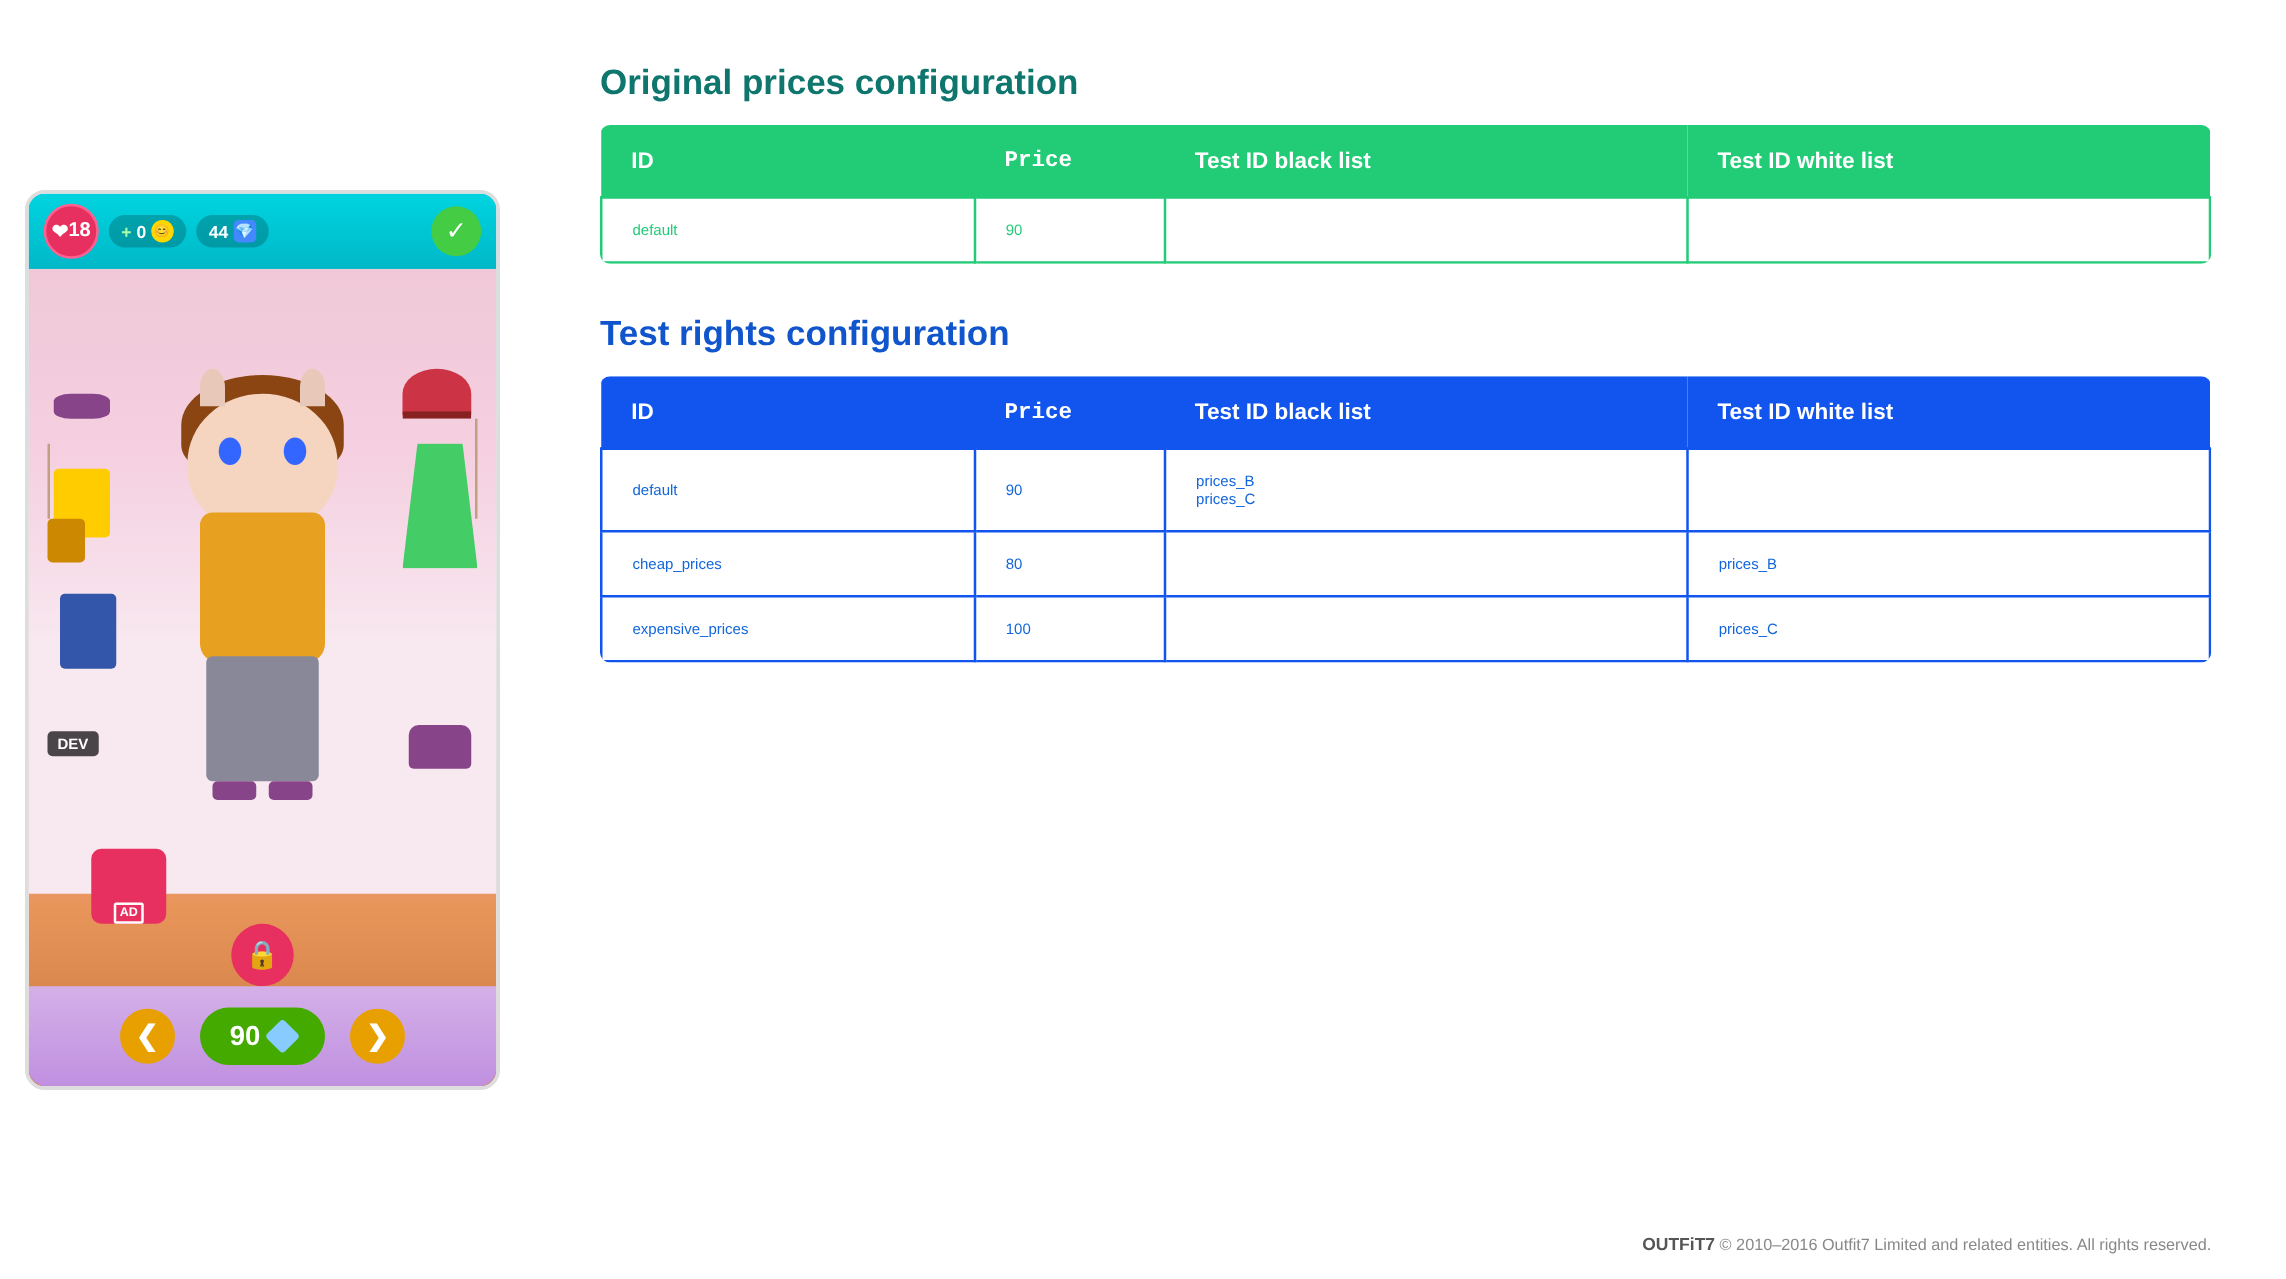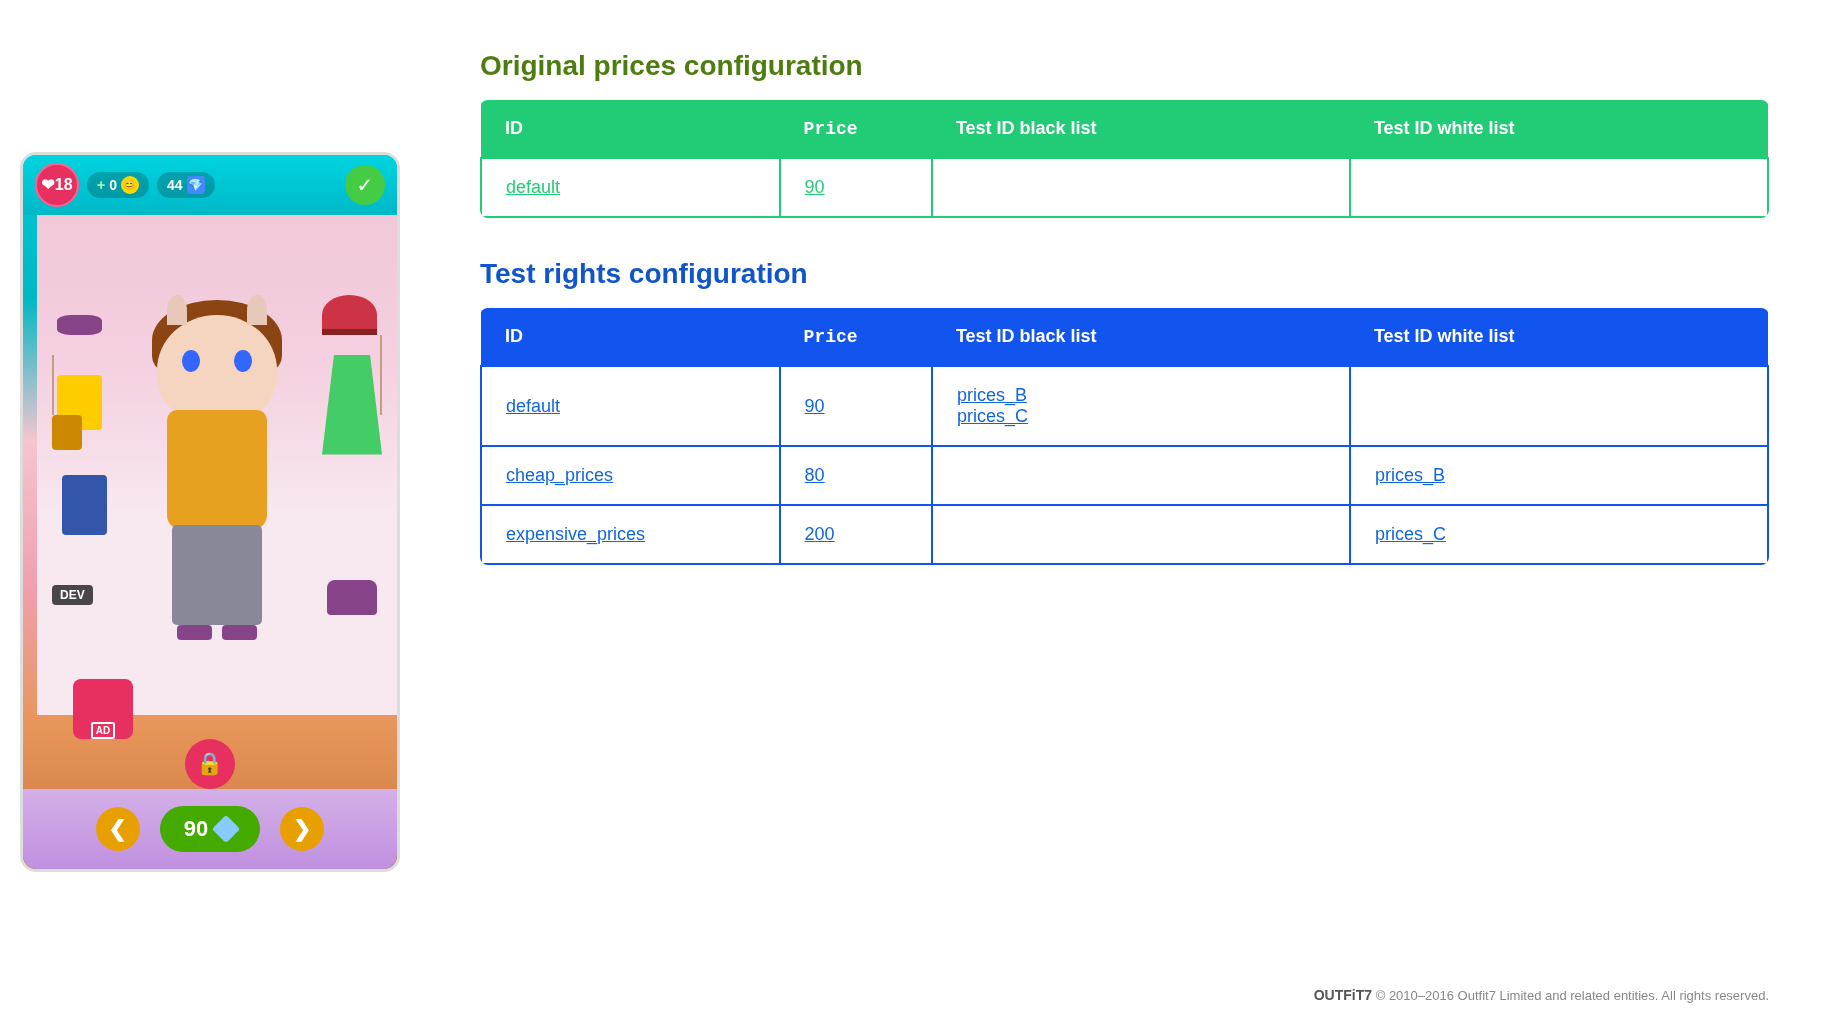--- a/index.html
+++ b/index.html
@@ -107,21 +107,21 @@
       border-radius: 50%;
       width: 40px; height: 40px;
       display: flex; align-items: center; justify-content: center;
       color: white;
       font-size: 20px;
     }
 
     
     .game-room {
       position: absolute;
-      top: 60px; left: 14px; right: 0;
+      top: 60px; left: 0; right: 0;
       height: 500px;
       background: linear-gradient(180deg, #f0c8d8 0%, #f5d0e0 30%, #f8e8f0 60%);
     }
 
     
     .character {
       position: absolute;
       bottom: 60px;
       left: 50%;
       transform: translateX(-50%);
@@ -263,44 +263,43 @@
       overflow: hidden;
     }
 
     
     .section-title {
       font-size: 28px;
       font-weight: bold;
       margin-bottom: 18px;
     }
 
-    .section-title.green { color: #4d7c0f; }
+    .section-title.green { color: #0f766e; }
     .section-title.blue { color: #1155cc; }
 
     
     .config-table {
       width: 100%;
       border-collapse: collapse;
       border-radius: 8px;
       overflow: hidden;
     }
 
     .config-table th {
       padding: 18px 24px;
       font-size: 18px;
       font-weight: bold;
       color: white;
       text-align: left;
     }
 
     .config-table td {
       padding: 18px 24px;
-      font-size: 18px;
+      font-size: 12px;
       border: 2px solid;
-      text-decoration: underline;
     }
 
     
     .table-green th {
       background: #22cc77;
     }
 
     .table-green td {
       border-color: #22cc77;
       color: #22cc77;
@@ -544,21 +543,21 @@
       <td></td>
     </tr>
           <tr>
       <td>cheap_prices</td>
       <td>80</td>
       <td></td>
       <td>prices_B</td>
     </tr>
           <tr>
       <td>expensive_prices</td>
-      <td>200</td>
+      <td>100</td>
       <td></td>
       <td>prices_C</td>
     </tr>
         </tbody>
     </table>
   </div>
 
   <div class="footer">
     <span class="footer-brand">OUTFiT7</span>
     <span>© 2010–2016 Outfit7 Limited and related entities. All rights reserved.</span>

